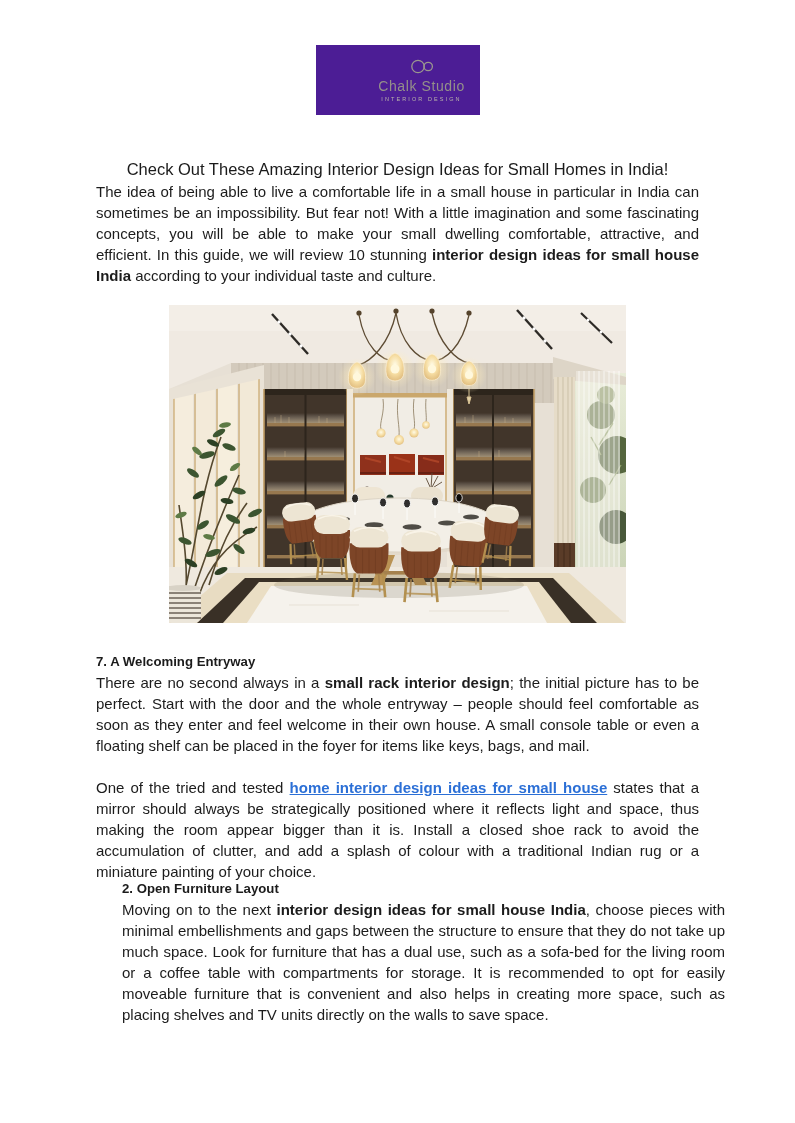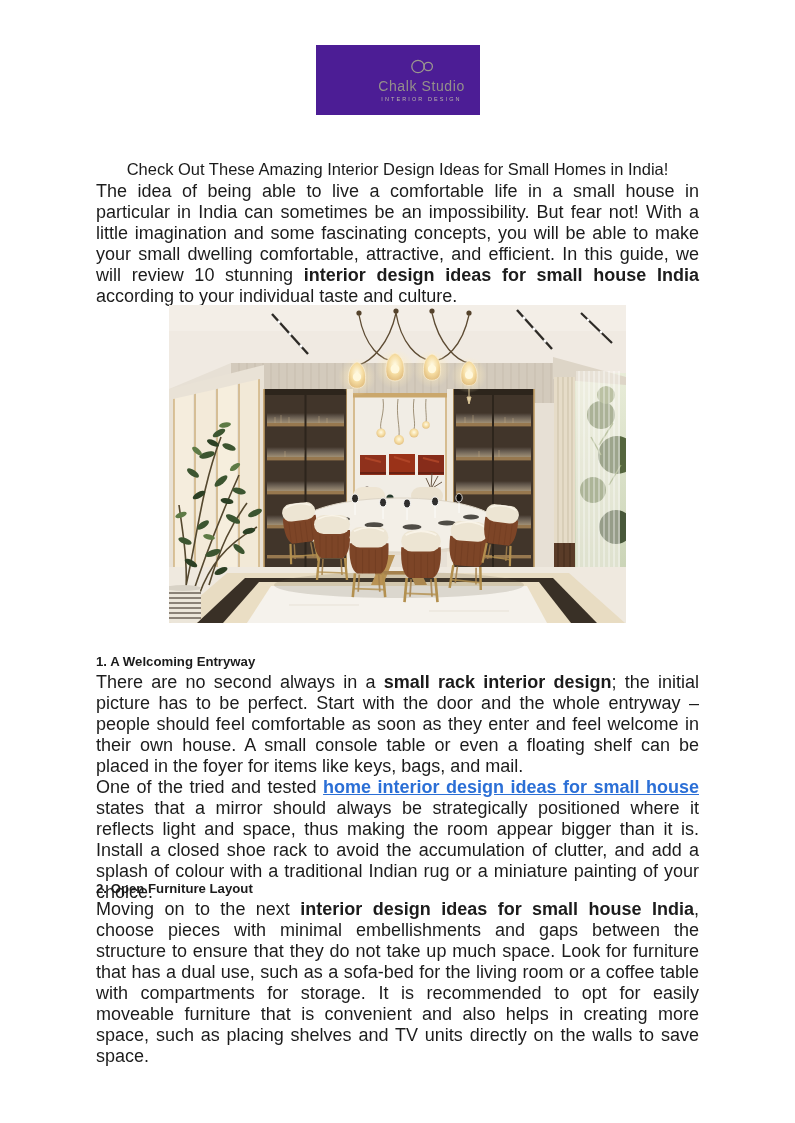--- a/index.html
+++ b/index.html
@@ -16,21 +16,21 @@
   .logo-icon{line-height:0;margin-bottom:1px;}
   .logo-brand{font-size:14px;color:#94908a;letter-spacing:0.6px;white-space:nowrap;}
   .logo-tagline{font-size:5.5px;color:#b9b3aa;letter-spacing:2.1px;white-space:nowrap;}
   
   .doc-title{
     position:absolute;top:147px;left:0;width:795px;text-align:center;
     font-size:16.5px;color:#1b1b1b;font-weight:400;margin-top:13px;
   }
   
   .block{position:absolute;left:96px;width:603px;}
-  .block p{margin:0;font-size:18px;line-height:21px;text-align:justify;}
+  .block p{margin:0;font-size:15px;line-height:21px;text-align:justify;}
   .block h2{margin:0;font-size:13.2px;line-height:21px;font-weight:bold;color:#1b1b1b;}
   b{font-weight:bold;}
   a.doc-link{font-weight:bold;text-decoration:underline;cursor:pointer;}
   
   .hero{position:absolute;top:305px;left:169px;width:457px;height:318px;line-height:0;}
 </style>
 </head>
 <body>
 
 <div class="page">
@@ -348,26 +348,26 @@
         <rect x="-4" y="282" width="36" height="36" rx="7" fill="#ece6da"></rect>
         <g stroke="#6b6257" stroke-width="1.5">
           <path d="M-4,288 h36 M-4,293 h36 M-4,298 h36 M-4,303 h36 M-4,308 h36 M-4,313 h36"></path>
         </g>
         <ellipse cx="14" cy="283" rx="18" ry="3" fill="#d8d2c6"></ellipse>
       </g>
     </svg>
   </div>
 
   <div class="block" style="top:651px;">
-    <h2>1. A Welcoming Entryway</h2>
+    <h2>7. A Welcoming Entryway</h2>
     <p><span>There are no second always in a </span><b>small rack interior design</b><span>; the initial picture has to be perfect. Start with the door and the whole entryway – people should feel comfortable as soon as they enter and feel welcome in their own house. A small console table or even a floating shelf can be placed in the foyer for items like keys, bags, and mail.</span></p>
   </div>
 
   <div class="block" style="top:777px;">
     <p><span>One of the tried and tested </span><a class="doc-link" style="color: rgb(43, 111, 214);">home interior design ideas for small house</a><span> states that a mirror should always be strategically positioned where it reflects light and space, thus making the room appear bigger than it is. Install a closed shoe rack to avoid the accumulation of clutter, and add a splash of colour with a traditional Indian rug or a miniature painting of your choice.</span></p>
   </div>
 
-  <div class="block" style="top:878px;">
+  <div class="block" style="top:878px;margin-left:26px;">
     <h2>2. Open Furniture Layout</h2>
     <p><span>Moving on to the next </span><b>interior design ideas for small house India</b><span>, choose pieces with minimal embellishments and gaps between the structure to ensure that they do not take up much space. Look for furniture that has a dual use, such as a sofa-bed for the living room or a coffee table with compartments for storage. It is recommended to opt for easily moveable furniture that is convenient and also helps in creating more space, such as placing shelves and TV units directly on the walls to save space.</span></p>
   </div>
 
 </div>
 
 </body></html>

